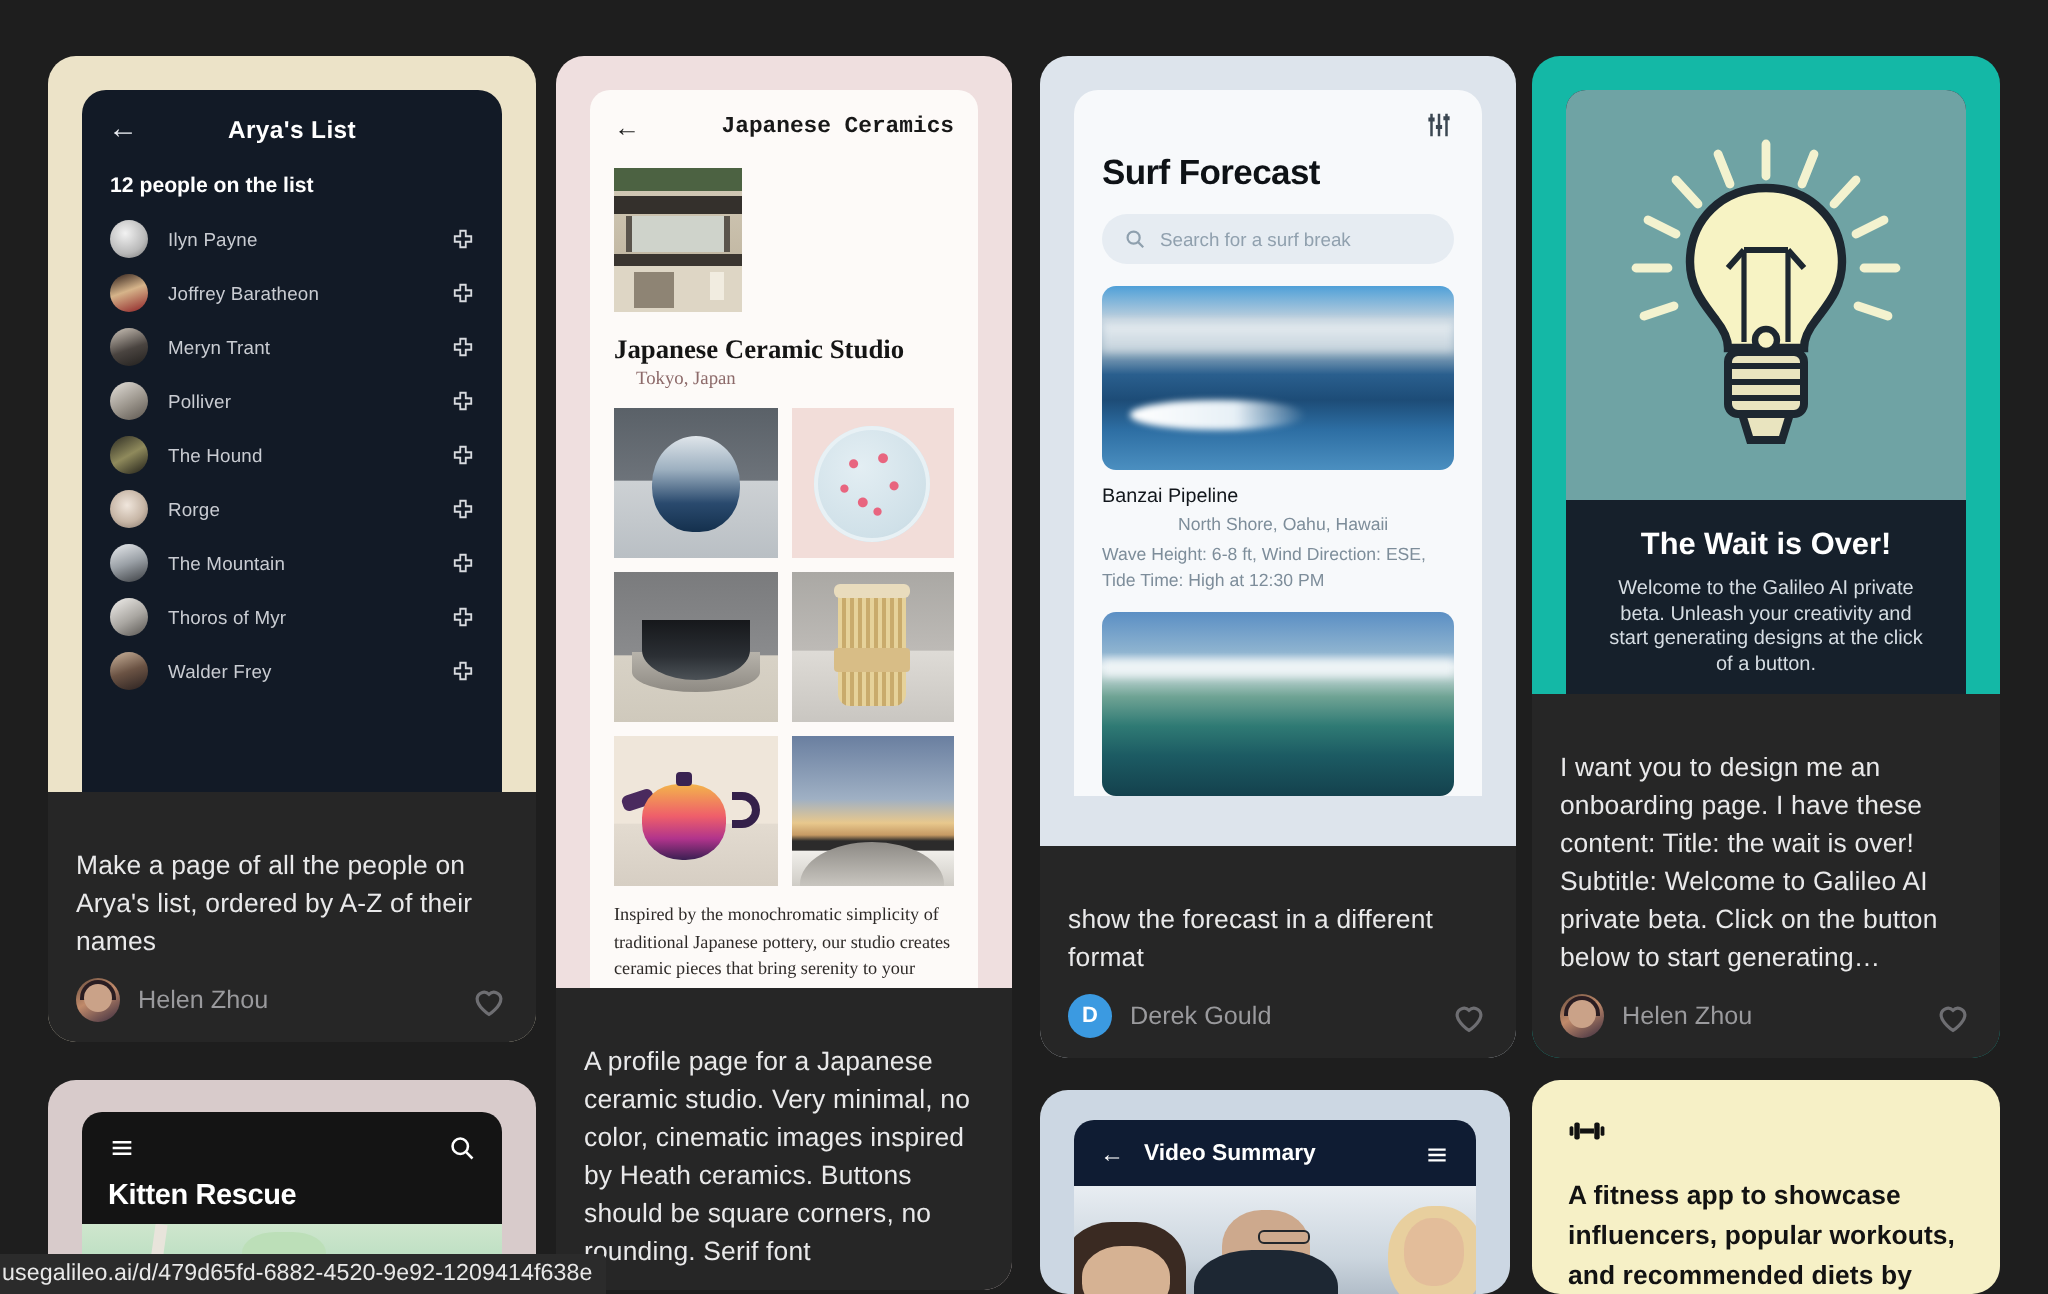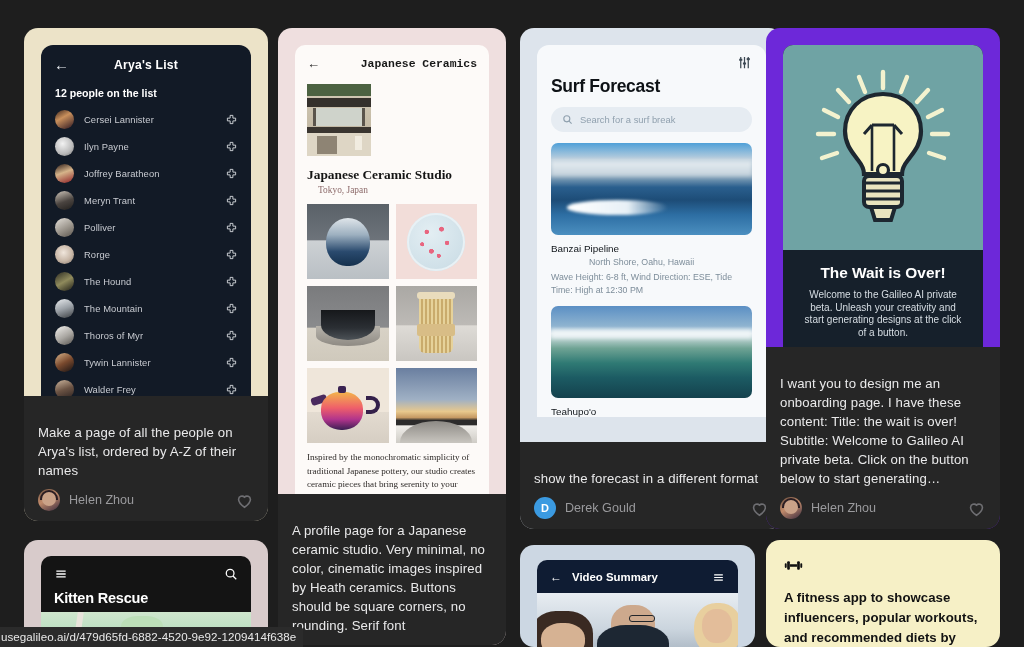--- a/index.html
+++ b/index.html
@@ -203,21 +203,21 @@
   .im-pot .handle { position:absolute; right:9px; top:28px; width:14px; height:18px; border:4px solid #34204a; border-left:none; border-radius:0 10px 10px 0;}
   .im-pot .knob { position:absolute; left:31px; top:18px; width:8px; height:7px; background:#3a2352; border-radius:2px;}
   .im-sunset { background: linear-gradient(180deg,#6a7fa0 0%, #9fb0c4 42%, #e8c88d 58%, #c69a64 66%, #2c2b2b 70%, #2c2b2b 76%, #f0eeea 77%, #cfccc6 100%); }
   .im-sunset .obj {
     position:absolute; left:50%; bottom:-20px; transform:translateX(-50%);
     width:72px; height:42px; border-radius:50%;
     background: linear-gradient(180deg,#8d8a85 0%, #c6c3bd 50%, #efedea 100%);
   }
 
   
-  #card3 { left: 520px; top: 28px; width: 263px; height: 501px; background: #dde4ec; gap: 25px; }
+  #card3 { left: 520px; top: 28px; width: 238px; height: 501px; background: #dde4ec; gap: 25px; }
   #card3 .phone { background: #f7f9fb; height: 437px; margin-top: 17px; border-radius: 12px 12px 0 0; }
   .sf-topbar { display: flex; justify-content: flex-end; padding: 10px 14px 0 14px; }
   .sf-filter { width: 15px; height: 15px; }
   .sf-filter svg { display:block; width:15px; height:15px; }
   .sf-title { font-size: 17.5px; font-weight: bold; color: #0e1216; padding: 6px 14px 0 14px; letter-spacing: -.3px; }
   .sf-search {
     margin: 10px 14px 0 14px; height: 25px; background: #e6ecf2; border-radius: 13px;
     display: flex; align-items: center; gap: 7px; padding: 0 11px;
   }
   .sf-search-ico { width: 11px; height: 11px; flex:0 0 auto; }
@@ -242,21 +242,21 @@
   }
   .sf-photo.p2::after {
     content:""; position:absolute; left:0; right:0; top:26%; height:9%;
     background:#eef4f6; filter: blur(2px);
   }
   .sf-name { font-size: 9.9px; font-weight: normal; color: #11161b; padding: 8px 14px 0 14px; }
   .sf-loc  { font-size: 8.8px; color: #7d8d9a; padding: 3px 14px 0 14px; margin-left: 38px; }
   .sf-meta { font-size: 8.8px; color: #7d8d9a; padding: 4px 14px 0 14px; line-height: 13px; }
 
   
-  #card4 { left: 766px; top: 28px; width: 234px; height: 501px; background: #6d28d9; }
+  #card4 { left: 766px; top: 28px; width: 234px; height: 501px; background: #14b8a6; }
   #card4 .phone { background: #16202b; height: 366px; margin-top: 17px; border-radius: 10px; }
   .ga-hero {
     height: 205px; background: #6fa3a4; position: relative; overflow: hidden;
   }
   .bulb { position: absolute; left: 50%; top: 50%; transform: translate(-50%,-50%); }
   .ga-title { color: #ffffff; font-size: 15.4px; font-weight: bold; text-align: center; padding: 14px 10px 0 10px; }
   .ga-sub { color: #d6dde3; font-size: 10px; line-height: 12.5px; text-align: center; padding: 7px 20px 0 20px; }
   .ga-btn {
     margin: 12px 18px 0 18px; height: 21px; border-radius: 11px; background: #58a9f0;
     color: #0d2235; font-size: 12px; font-weight: bold;
@@ -320,29 +320,20 @@
   <div class="card" id="card1">
     <div class="preview">
       <div class="phone">
         <div class="arya-head">
           <span class="arya-back">←</span>
           <span class="arya-title">Arya's List</span>
         </div>
         <div class="arya-count">12 people on the list</div>
 
         <div class="arya-row">
-          <span class="arya-av" style="background:linear-gradient(150deg,#3a241c 0%,#c9905c 40%,#2b1520 100%)"></span>
-          <span class="arya-name">Cersei Lannister</span>
-          <span class="plus-ico">
-              <svg viewBox="0 0 24 24" fill="none" stroke="#d7dade" stroke-width="2">
-                <path d="M9 3h6v6h6v6h-6v6H9v-6H3V9h6z"></path>
-              </svg>
-            </span>
-        </div>
-        <div class="arya-row">
           <span class="arya-av" style="background:radial-gradient(circle at 40% 35%,#f2f2f2 0%,#b9b9b9 60%,#6e6e6e 100%)"></span>
           <span class="arya-name">Ilyn Payne</span>
           <span class="plus-ico">
               <svg viewBox="0 0 24 24" fill="none" stroke="#d7dade" stroke-width="2">
                 <path d="M9 3h6v6h6v6h-6v6H9v-6H3V9h6z"></path>
               </svg>
             </span>
         </div>
         <div class="arya-row">
           <span class="arya-av" style="background:linear-gradient(160deg,#2a1a16 0%,#d6b48a 45%,#8d1f24 100%)"></span>
@@ -365,58 +356,49 @@
         <div class="arya-row">
           <span class="arya-av" style="background:linear-gradient(150deg,#e4e0da 0%,#9b958c 55%,#5b554e 100%)"></span>
           <span class="arya-name">Polliver</span>
           <span class="plus-ico">
               <svg viewBox="0 0 24 24" fill="none" stroke="#d7dade" stroke-width="2">
                 <path d="M9 3h6v6h6v6h-6v6H9v-6H3V9h6z"></path>
               </svg>
             </span>
         </div>
         <div class="arya-row">
+          <span class="arya-av" style="background:linear-gradient(150deg,#2b2a22 0%,#8f8a5c 50%,#1d1c16 100%)"></span>
+          <span class="arya-name">The Hound</span>
+          <span class="plus-ico">
+              <svg viewBox="0 0 24 24" fill="none" stroke="#d7dade" stroke-width="2">
+                <path d="M9 3h6v6h6v6h-6v6H9v-6H3V9h6z"></path>
+              </svg>
+            </span>
+        </div>
+        <div class="arya-row">
           <span class="arya-av" style="background:radial-gradient(circle at 45% 40%,#f0e6dc 0%,#c7b6a6 55%,#7d7065 100%)"></span>
           <span class="arya-name">Rorge</span>
           <span class="plus-ico">
               <svg viewBox="0 0 24 24" fill="none" stroke="#d7dade" stroke-width="2">
                 <path d="M9 3h6v6h6v6h-6v6H9v-6H3V9h6z"></path>
               </svg>
             </span>
         </div>
         <div class="arya-row">
-          <span class="arya-av" style="background:linear-gradient(150deg,#2b2a22 0%,#8f8a5c 50%,#1d1c16 100%)"></span>
-          <span class="arya-name">The Hound</span>
-          <span class="plus-ico">
-              <svg viewBox="0 0 24 24" fill="none" stroke="#d7dade" stroke-width="2">
-                <path d="M9 3h6v6h6v6h-6v6H9v-6H3V9h6z"></path>
-              </svg>
-            </span>
-        </div>
-        <div class="arya-row">
           <span class="arya-av" style="background:linear-gradient(160deg,#e9ecef 0%,#9aa0a6 50%,#3a3d41 100%)"></span>
           <span class="arya-name">The Mountain</span>
           <span class="plus-ico">
               <svg viewBox="0 0 24 24" fill="none" stroke="#d7dade" stroke-width="2">
                 <path d="M9 3h6v6h6v6h-6v6H9v-6H3V9h6z"></path>
               </svg>
             </span>
         </div>
         <div class="arya-row">
           <span class="arya-av" style="background:linear-gradient(150deg,#f3f1ee 0%,#a9a6a1 55%,#55524e 100%)"></span>
           <span class="arya-name">Thoros of Myr</span>
-          <span class="plus-ico">
-              <svg viewBox="0 0 24 24" fill="none" stroke="#d7dade" stroke-width="2">
-                <path d="M9 3h6v6h6v6h-6v6H9v-6H3V9h6z"></path>
-              </svg>
-            </span>
-        </div>
-        <div class="arya-row">
-          <span class="arya-av" style="background:linear-gradient(150deg,#d9b48b 0%,#7a4a2e 50%,#171314 100%)"></span>
-          <span class="arya-name">Tywin Lannister</span>
           <span class="plus-ico">
               <svg viewBox="0 0 24 24" fill="none" stroke="#d7dade" stroke-width="2">
                 <path d="M9 3h6v6h6v6h-6v6H9v-6H3V9h6z"></path>
               </svg>
             </span>
         </div>
         <div class="arya-row">
           <span class="arya-av" style="background:linear-gradient(160deg,#cbb49c 0%,#6b5344 50%,#2a2120 100%)"></span>
           <span class="arya-name">Walder Frey</span>
           <span class="plus-ico">

